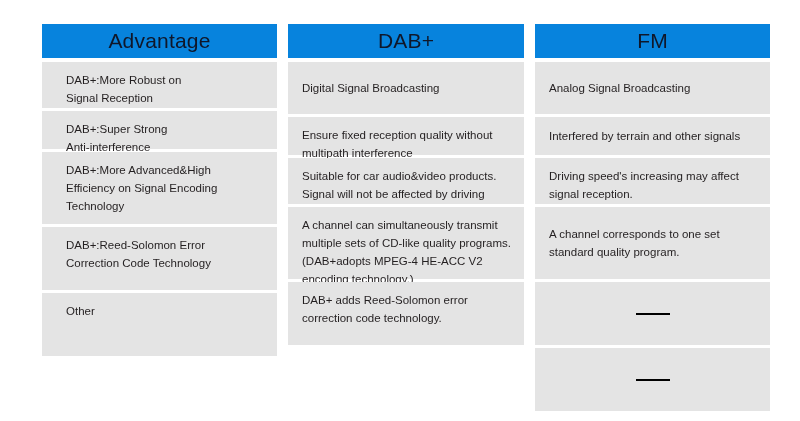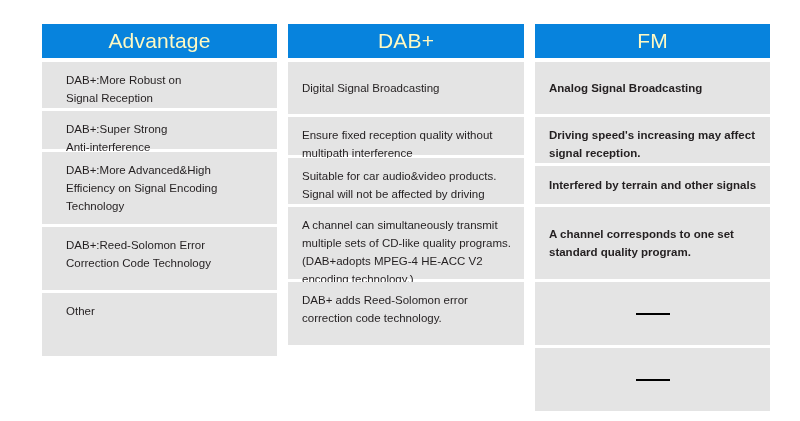--- a/index.html
+++ b/index.html
@@ -33,21 +33,21 @@
     display: flex;
     flex-direction: column;
     gap: 3px;
   }
   .col-advantage { width: 235px; }
   .col-dab       { width: 236px; }
   .col-fm        { width: 235px; }
 
   .col-header {
     background: #0783dd;
-    color: #fef9c3;
+    color: #0f172a;
     height: 34px;
     line-height: 34px;
     text-align: center;
     font-size: 21px;
     font-weight: normal;
     letter-spacing: 0.2px;
     margin-bottom: 1px;
   }
   .cell {
     background: #e4e4e4;
@@ -58,21 +58,20 @@
     box-sizing: border-box;
     white-space: pre-line;
   }
   .col-dab .cell {
     padding-left: 14px;
     padding-right: 10px;
   }
   .col-fm .cell {
     padding-left: 14px;
     padding-right: 10px;
-    font-weight: bold;
   }
   .cell.h1 { height: 52px; }
   .cell.h2 { height: 46px; }
   .cell.h3 { height: 38px; }
   .cell.h4 { height: 72px; }
   .cell.h5 { height: 63px; }
   .cell.h6 { height: 63px; }
 
   .cell.dash {
     text-align: center;
@@ -127,23 +126,23 @@
 multiple sets of CD-like quality programs.
 (DAB+adopts MPEG-4 HE-ACC V2
 encoding technology.)</div>
       <div class="cell h5">DAB+ adds Reed-Solomon error
 correction code technology.</div>
     </div>
 
     <div class="column col-fm">
       <div class="col-header">FM</div>
       <div class="cell h1 vcenter">Analog Signal Broadcasting</div>
+      <div class="cell h3 vcenter">Interfered by terrain and other signals</div>
       <div class="cell h2">Driving speed's increasing may affect
 signal reception.</div>
-      <div class="cell h3 vcenter">Interfered by terrain and other signals</div>
       <div class="cell h4 vcenter">A channel corresponds to one set
 standard quality program.</div>
       <div class="cell h5 dash">
         <span class="dash-mark"></span>
       </div>
       <div class="cell h6 dash">
         <span class="dash-mark"></span>
       </div>
     </div>
 

